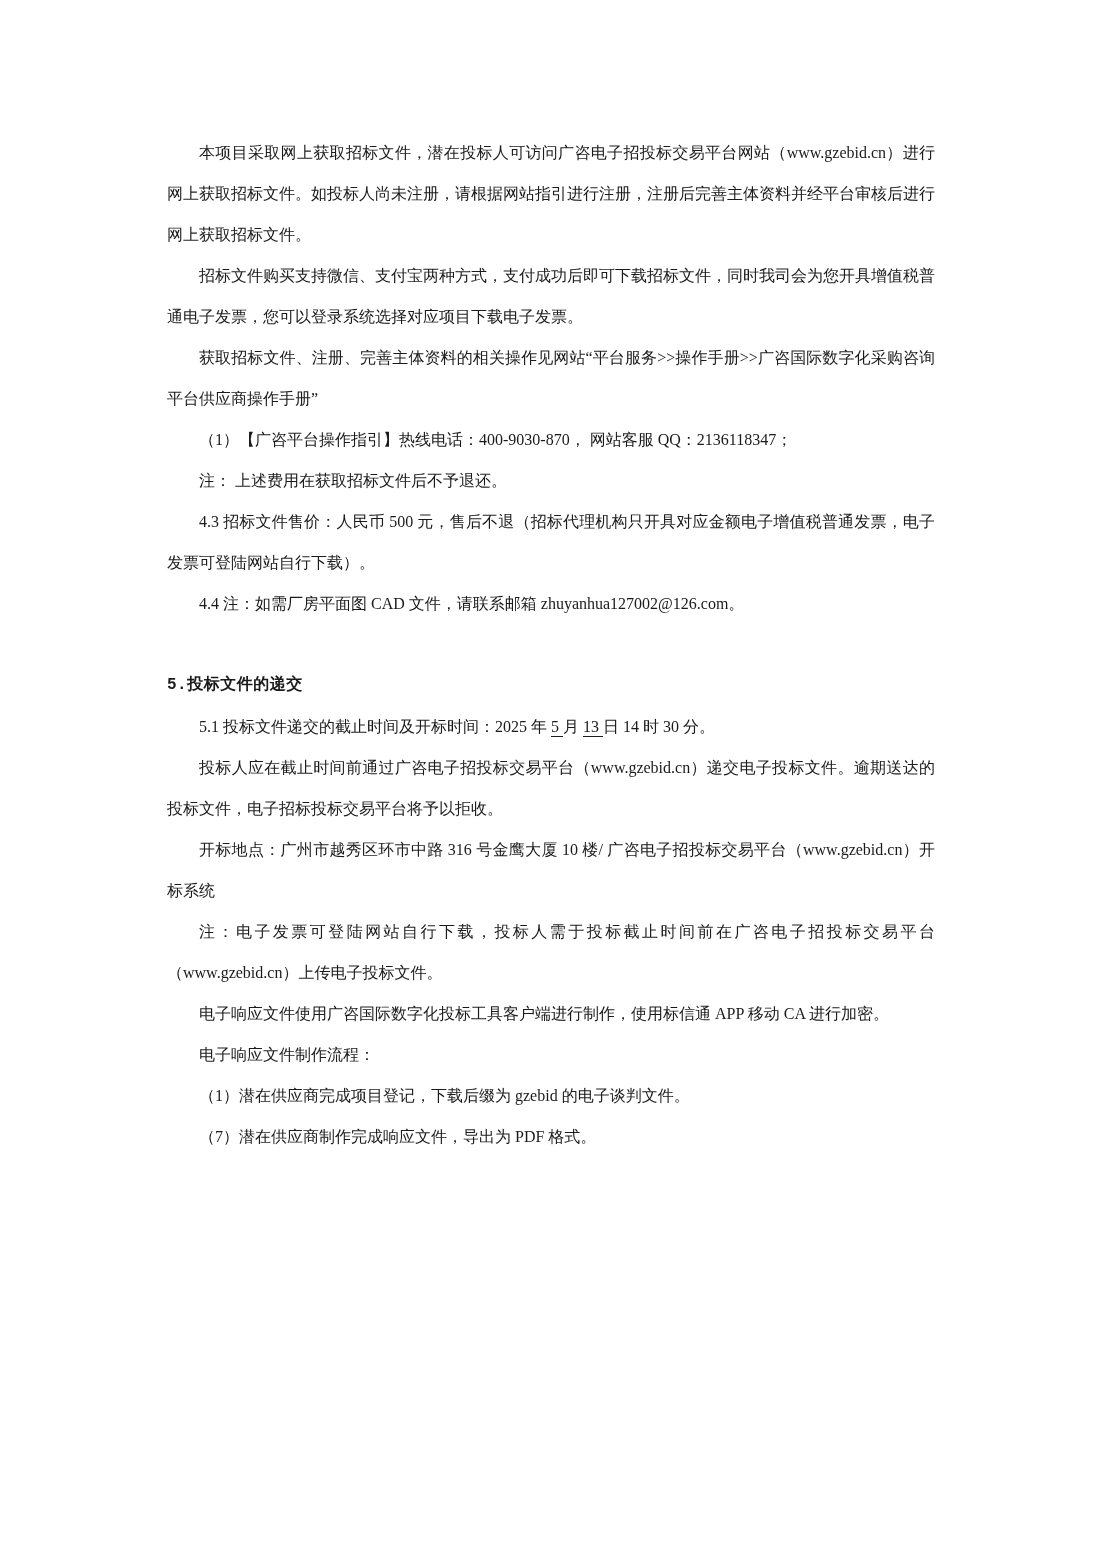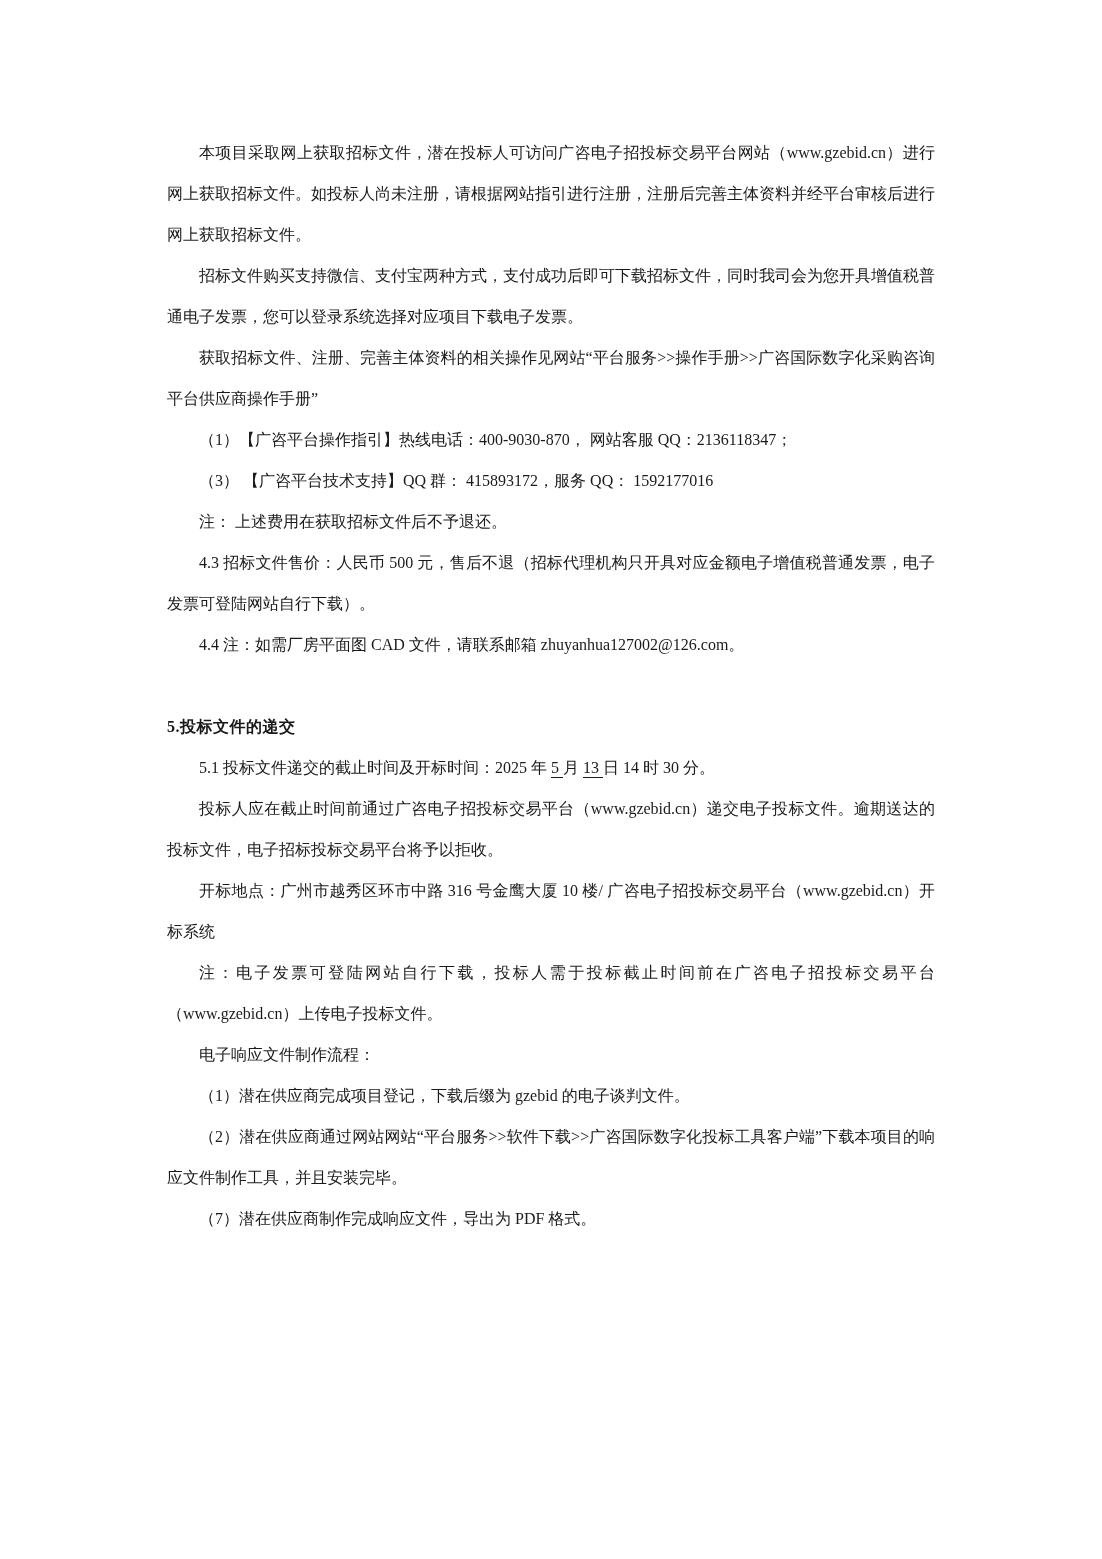--- a/index.html
+++ b/index.html
@@ -27,42 +27,42 @@
   }
   .para {
     margin: 0;
     text-indent: 2em;
   }
   .para.heading {
     text-indent: 0;
     font-weight: bold;
     margin-top: 41px;
     letter-spacing: 0.5px;
+    font-family: Liberation Mono, monospace;
   }
   .u {
     text-decoration: underline;
     text-underline-offset: 4px;
   }
 </style>
 </head>
 <body>
 
 <div class="page">
   <div class="doc-body">
       <p class="para body"><span>本项目采取网上获取招标文件，潜在投标人可访问广咨电子招投标交易平台网站（www.gzebid.cn）进行网上获取招标文件。如投标人尚未注册，请根据网站指引进行注册，注册后完善主体资料并经平台审核后进行网上获取招标文件。</span></p>
       <p class="para body"><span>招标文件购买支持微信、支付宝两种方式，支付成功后即可下载招标文件，同时我司会为您开具增值税普通电子发票，您可以登录系统选择对应项目下载电子发票。</span></p>
       <p class="para body"><span>获取招标文件、注册、完善主体资料的相关操作见网站“平台服务&gt;&gt;操作手册&gt;&gt;广咨国际数字化采购咨询平台供应商操作手册”</span></p>
       <p class="para body"><span>（1）【广咨平台操作指引】热线电话：400-9030-870， 网站客服 QQ：2136118347；</span></p>
-      <p class="para body"><span>（3） 【广咨平台技术支持】QQ 群： 415893172，服务 QQ： 1592177016</span></p>
       <p class="para body"><span>注： 上述费用在获取招标文件后不予退还。</span></p>
       <p class="para body"><span>4.3 招标文件售价：人民币 500 元，售后不退（招标代理机构只开具对应金额电子增值税普通发票，电子发票可登陆网站自行下载）。</span></p>
       <p class="para body"><span>4.4 注：如需厂房平面图 CAD 文件，请联系邮箱 zhuyanhua127002@126.com。</span></p>
       <p class="para heading"><span>5.投标文件的递交</span></p>
       <p class="para body"><span>5.1 投标文件递交的截止时间及开标时间：2025 年 </span><span class="u">5 </span><span>月 </span><span class="u">13 </span><span>日 14 时 30 分。</span></p>
       <p class="para body"><span>投标人应在截止时间前通过广咨电子招投标交易平台（www.gzebid.cn）递交电子投标文件。逾期送达的投标文件，电子招标投标交易平台将予以拒收。</span></p>
       <p class="para body"><span>开标地点：广州市越秀区环市中路 316 号金鹰大厦 10 楼/ 广咨电子招投标交易平台（www.gzebid.cn）开标系统</span></p>
       <p class="para body"><span>注：电子发票可登陆网站自行下载，投标人需于投标截止时间前在广咨电子招投标交易平台（www.gzebid.cn）上传电子投标文件。</span></p>
+      <p class="para body"><span>电子响应文件使用广咨国际数字化投标工具客户端进行制作，使用标信通 APP 移动 CA 进行加密。</span></p>
       <p class="para body"><span>电子响应文件制作流程：</span></p>
       <p class="para body"><span>（1）潜在供应商完成项目登记，下载后缀为 gzebid 的电子谈判文件。</span></p>
-      <p class="para body"><span>（2）潜在供应商通过网站网站“平台服务&gt;&gt;软件下载&gt;&gt;广咨国际数字化投标工具客户端”下载本项目的响应文件制作工具，并且安装完毕。</span></p>
       <p class="para body"><span>（7）潜在供应商制作完成响应文件，导出为 PDF 格式。</span></p>
     </div>
 </div>
 
 </body></html>

